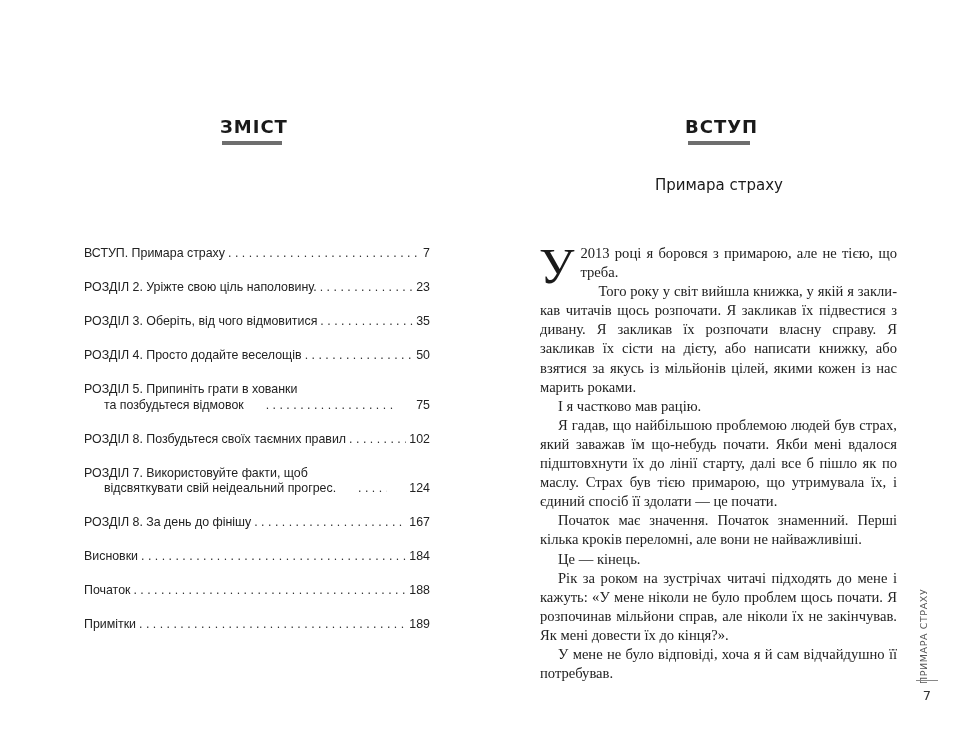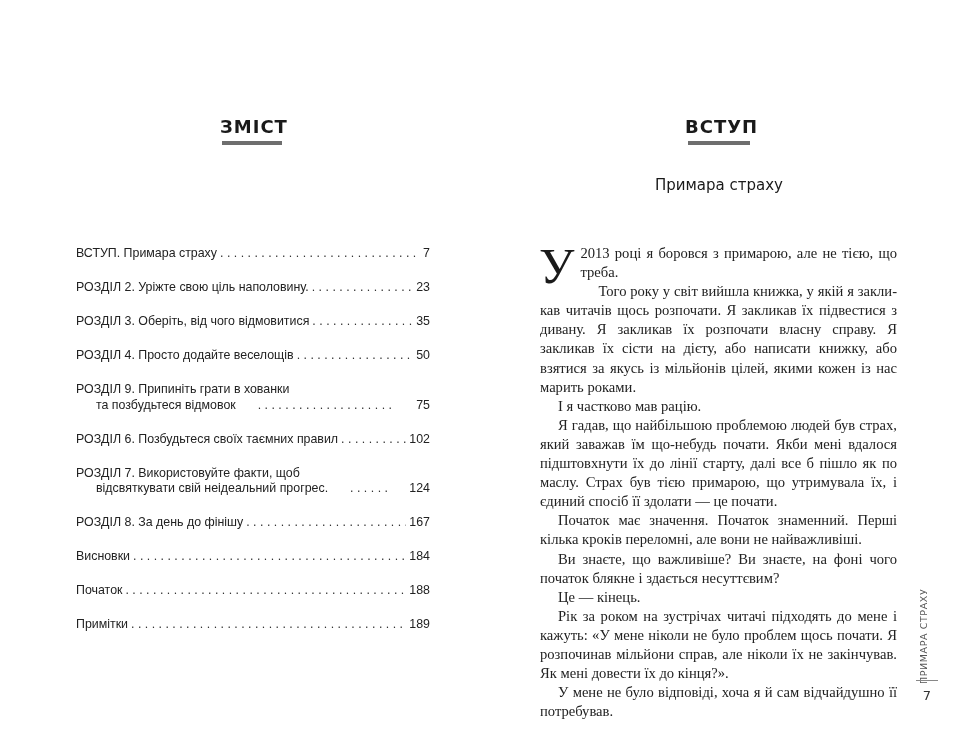--- a/index.html
+++ b/index.html
@@ -54,21 +54,21 @@
       position: relative;
       margin-bottom: 18.5px;
       line-height: 15.5px;
     }
     .toc-line {
       display: flex;
       align-items: baseline;
       white-space: nowrap;
     }
     .toc-line.indent { padding-left: 20px; gap: 19px; }
-    .toc-title { flex: 0 0 auto; }
+    .toc-title { flex: 0 0 auto; margin-left: 8px; }
     .toc-dots {
       flex: 1 1 auto;
       overflow: hidden;
       margin: 0 3px;
       letter-spacing: 2.6px;
       color: #333;
     }
     .toc-dots::before {
       content: ". . . . . . . . . . . . . . . . . . . . . . . . . . . . . . . . . . . . . . . . . . . . . . . . . . . . . . . . . . . . . . . . . . . . . . . . . . . . . . . . . . . . . . . . . . . . . . . . . . . . . . . . . . . . . . . . . . . . . . . . . . . . . .";
       letter-spacing: 0;
@@ -186,31 +186,31 @@
       </div>
       <div class="toc-entry">
         <div class="toc-line">
           <span class="toc-title">РОЗДІЛ 4. Просто додайте веселощів</span>
           <span class="toc-dots"></span>
           <span class="toc-page">50</span>
         </div>
       </div>
       <div class="toc-entry">
         <div class="toc-line">
-          <span class="toc-title">РОЗДІЛ 9. Припиніть грати в хованки</span>
+          <span class="toc-title">РОЗДІЛ 5. Припиніть грати в хованки</span>
         </div>
         <div class="toc-line indent">
           <span class="toc-title">та позбудьтеся відмовок</span>
           <span class="toc-dots"></span>
           <span class="toc-page">75</span>
         </div>
       </div>
       <div class="toc-entry">
         <div class="toc-line">
-          <span class="toc-title">РОЗДІЛ 6. Позбудьтеся своїх таємних правил</span>
+          <span class="toc-title">РОЗДІЛ 8. Позбудьтеся своїх таємних правил</span>
           <span class="toc-dots"></span>
           <span class="toc-page">102</span>
         </div>
       </div>
       <div class="toc-entry">
         <div class="toc-line">
           <span class="toc-title">РОЗДІЛ 7. Використовуйте факти, щоб</span>
         </div>
         <div class="toc-line indent">
           <span class="toc-title">відсвяткувати свій неідеальний прогрес.</span>
@@ -254,21 +254,20 @@
   <div class="heading-rule" id="intro-rule"></div>
 
   <div class="subtitle">Примара страху</div>
 
   <div class="body-text" id="body">
       <p class="first"><span class="drop-cap">У</span><span> 2013 році я боровся з примарою, але не тією, що треба.</span></p>
       <p>Того року у світ вийшла книжка, у якій я закли­кав читачів щось розпочати. Я закликав їх підвести­ся з дивану. Я закликав їх розпочати власну справу. Я закликав їх сісти на дієту, або написати книжку, або взятися за якусь із мільйонів цілей, якими кожен із нас марить роками.</p>
       <p>І я частково мав рацію.</p>
       <p>Я гадав, що найбільшою проблемою людей був страх, який заважав їм що-небудь почати. Якби мені вдалося підштовхнути їх до лінії старту, далі все б пішло як по маслу. Страх був тією примарою, що утримувала їх, і єдиний спосіб її здолати — це почати.</p>
       <p>Початок має значення. Початок знаменний. Перші кілька кроків переломні, але вони не найважливіші.</p>
-      <p>Ви знаєте, що важливіше? Ви знаєте, на фоні чого початок блякне і здається несуттєвим?</p>
       <p>Це — кінець.</p>
       <p>Рік за роком на зустрічах читачі підходять до мене і кажуть: «У мене ніколи не було проблем щось по­чати. Я розпочинав мільйони справ, але ніколи їх не закінчував. Як мені довести їх до кінця?».</p>
       <p>У мене не було відповіді, хоча я й сам відчайдушно її потребував.</p>
     </div>
 
   <div class="running-head">
     <span>ПРИМАРА СТРАХУ</span>
   </div>
   <div class="folio-rule"></div>
   <div class="folio">7</div>

